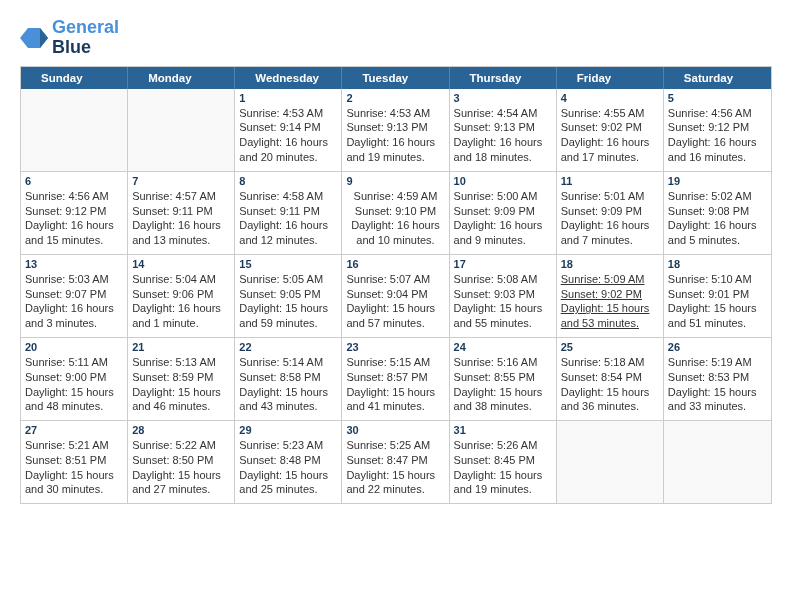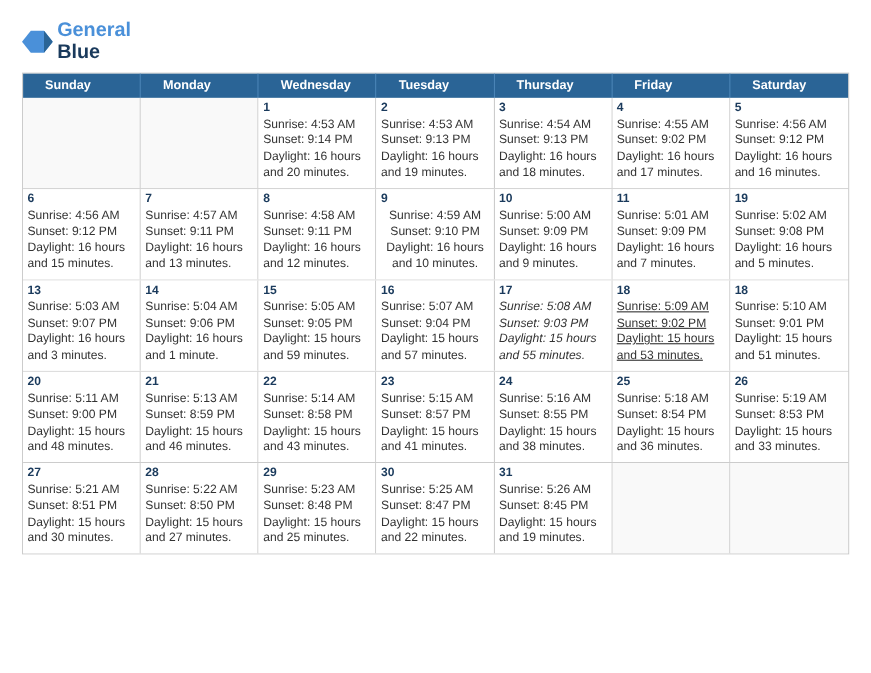--- a/index.html
+++ b/index.html
@@ -242,21 +242,21 @@
 Daylight: 15 hours and 59 minutes.</div>
           </div>
           <div class="cal-cell">
             <span class="day-num">16</span>
             <div class="cell-text" style="white-space: pre-line;">Sunrise: 5:07 AM
 Sunset: 9:04 PM
 Daylight: 15 hours and 57 minutes.</div>
           </div>
           <div class="cal-cell">
             <span class="day-num">17</span>
-            <div class="cell-text" style="white-space: pre-line; font-style: italic;">Sunrise: 5:08 AM
+            <div class="cell-text" style="white-space: pre-line;">Sunrise: 5:08 AM
 Sunset: 9:03 PM
 Daylight: 15 hours and 55 minutes.</div>
           </div>
           <div class="cal-cell">
             <span class="day-num">18</span>
             <div class="cell-text" style="white-space: pre-line; text-decoration: underline;">Sunrise: 5:09 AM
 Sunset: 9:02 PM
 Daylight: 15 hours and 53 minutes.</div>
           </div>
           <div class="cal-cell">

